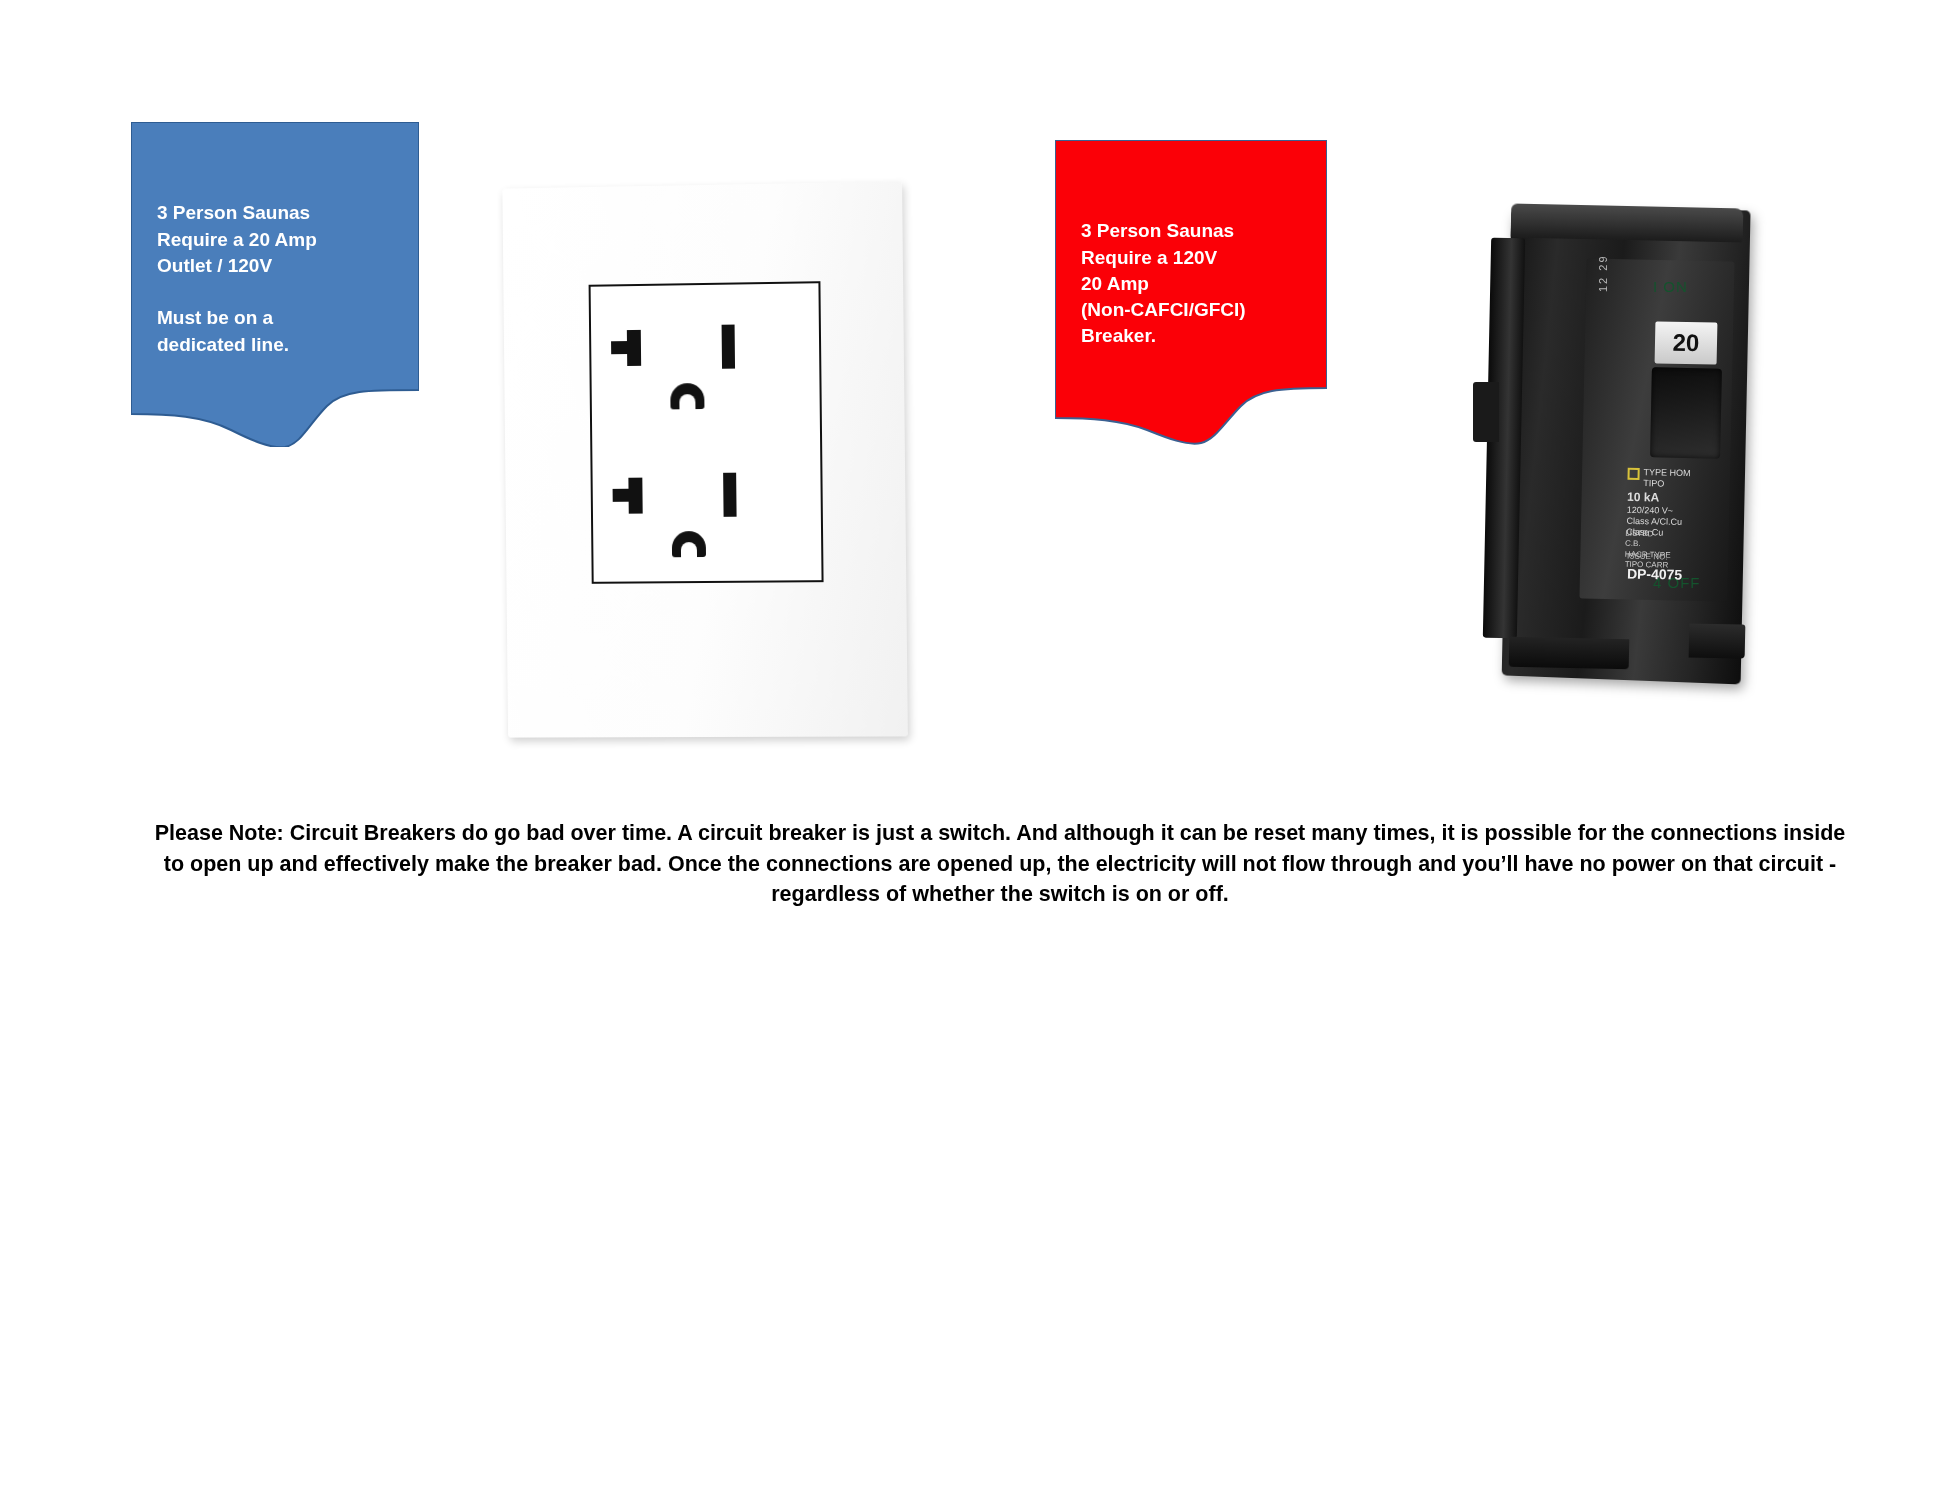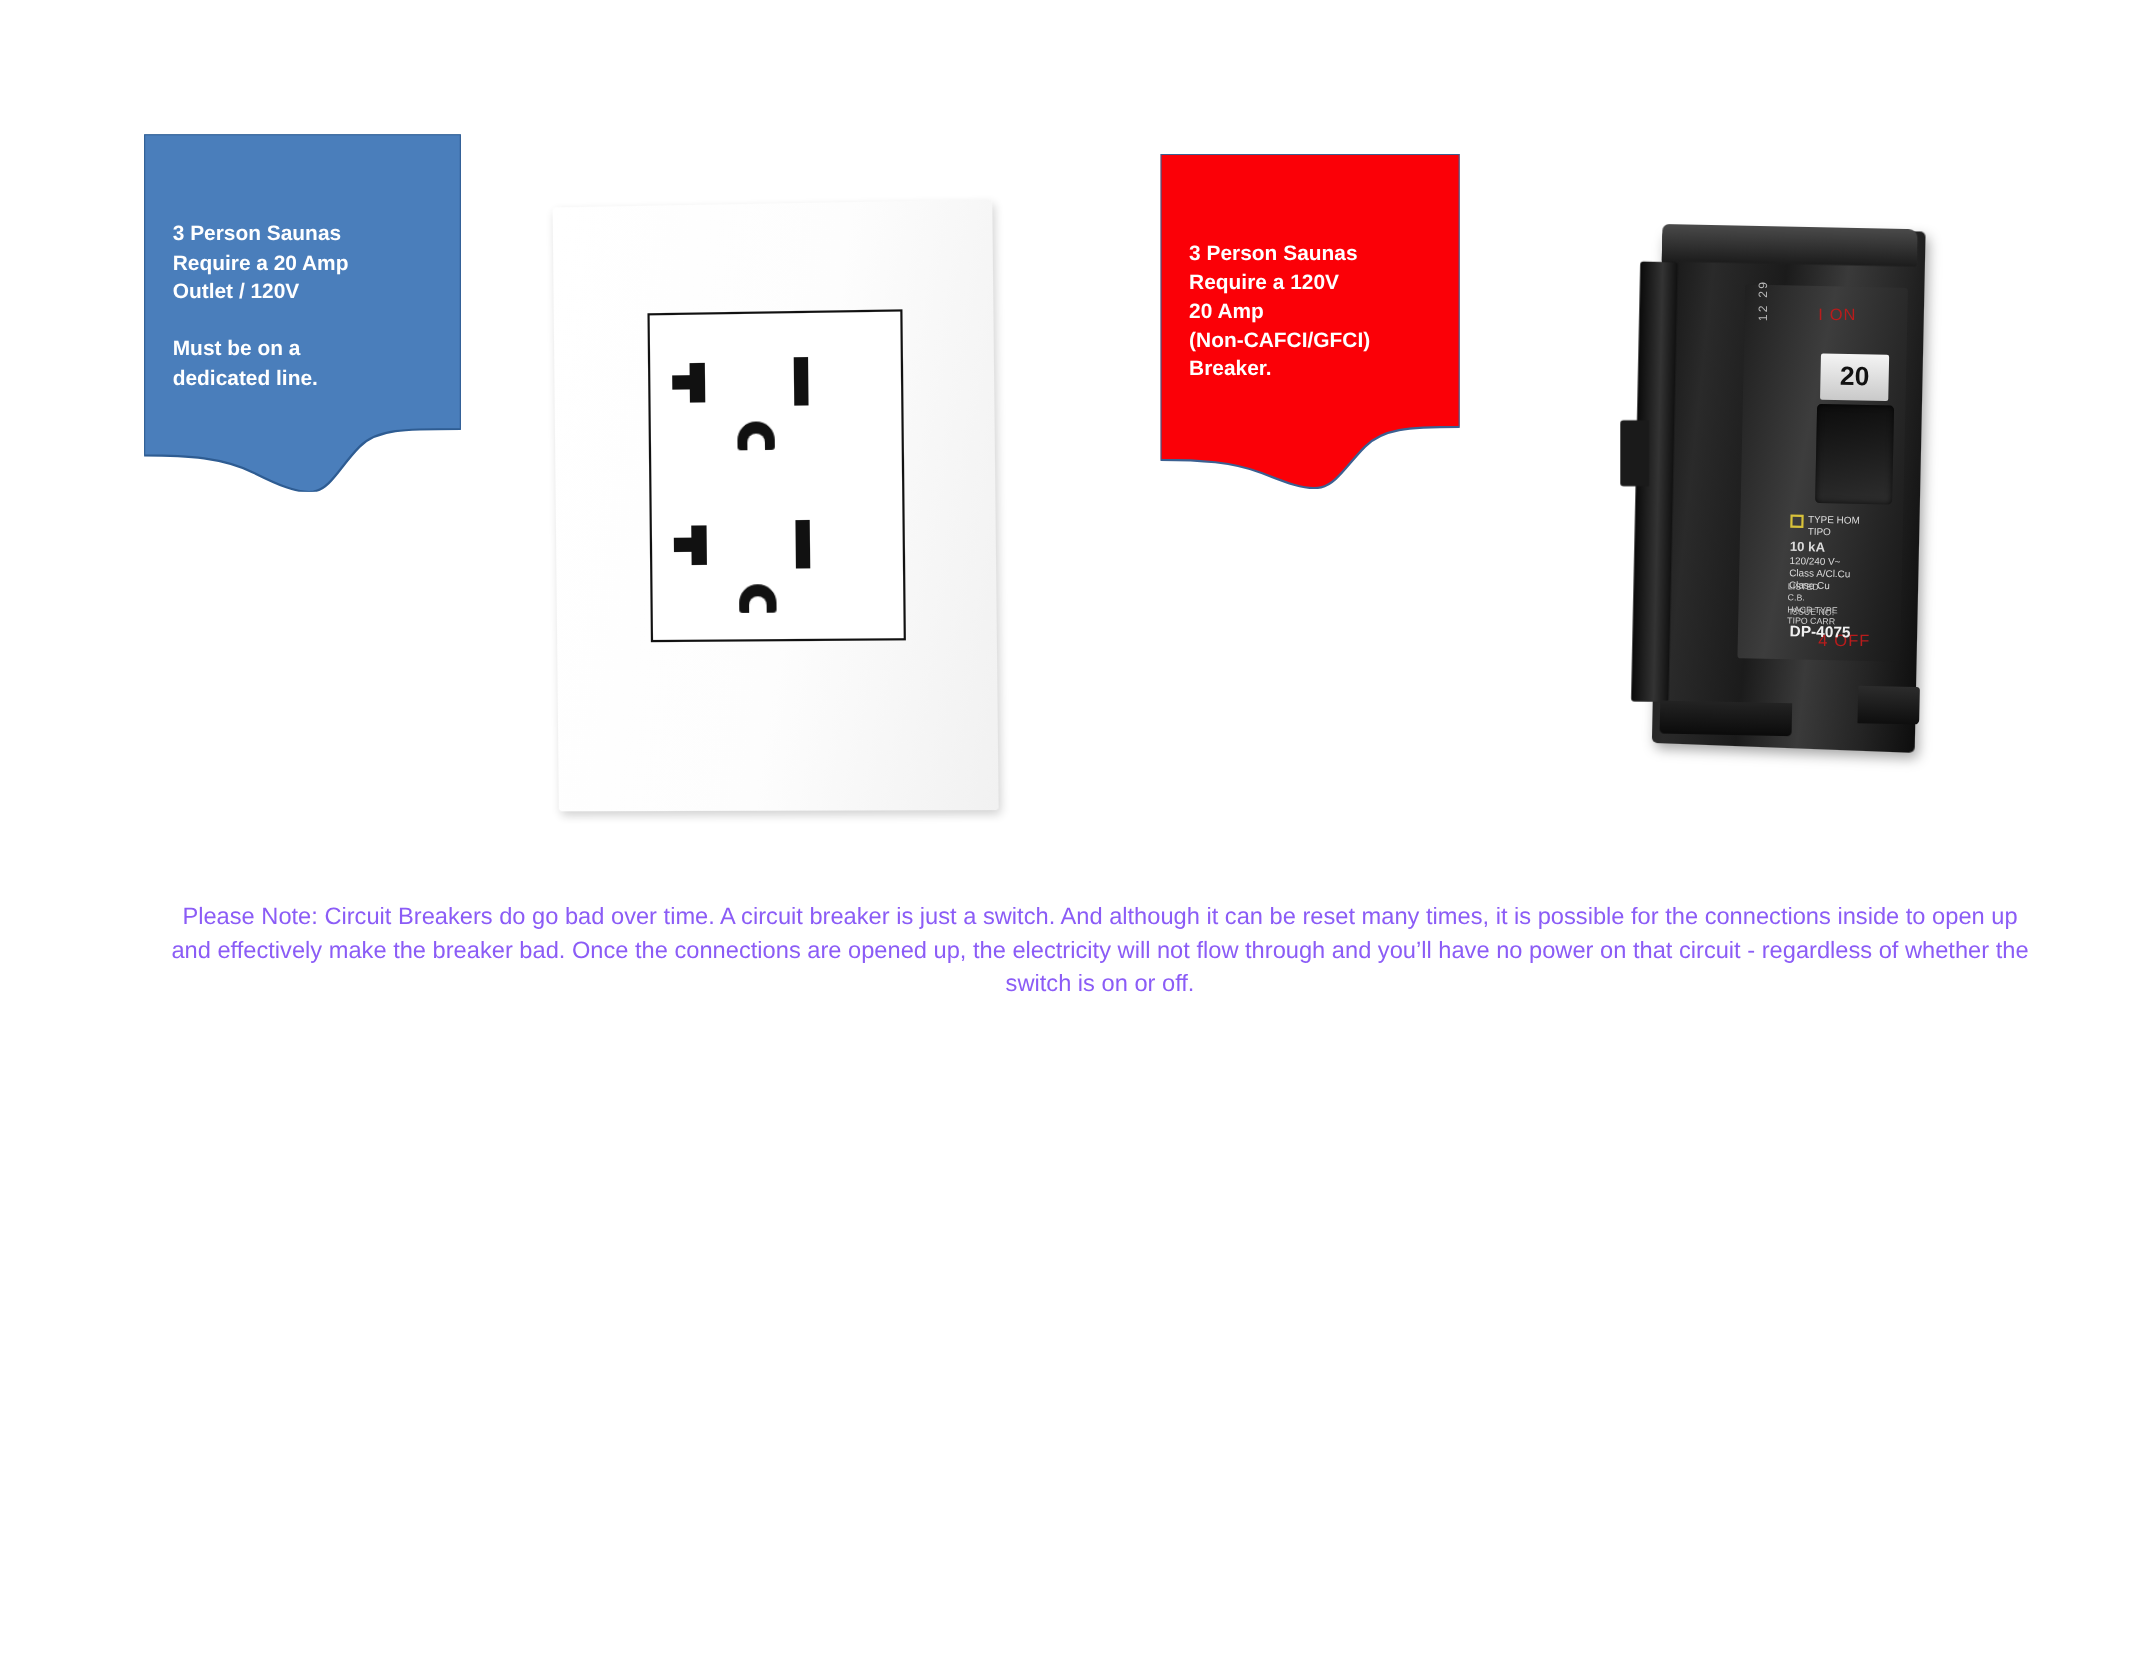--- a/index.html
+++ b/index.html
@@ -189,21 +189,21 @@
     left: 128px;
     top: 60px;
     width: 148px;
     height: 340px;
     background: linear-gradient(100deg,#202020,#3d3d3d 40%,#181818);
     border-radius: 3px;
     transform: rotate(1.2deg);
   }
   .brk-onoff {
     position: absolute;
-    color: #b91c1c;
+    color: #14532d;
     font-size: 15px;
     letter-spacing: 1px;
     font-family: "Liberation Sans", sans-serif;
   }
   .brk-on { left: 198px; top: 78px; }
   .brk-off { left: 198px; top: 374px; }
   .brk-rating {
     position: absolute;
     left: 200px;
     top: 122px;
@@ -309,22 +309,22 @@
   }
 
   
   #note {
     position: absolute;
     left: 150px;
     top: 818px;
     width: 1700px;
     text-align: center;
     font-size: 21.5px;
-    font-weight: normal;
-    color: #8b5cf6;
+    font-weight: bold;
+    color: #000000;
     line-height: 1.42;
     font-family: "Liberation Sans", sans-serif;
   }
 </style>
 </head>
 <body>
 
 <div class="callout" id="callout-blue">
   <svg class="shape" viewBox="0 0 288 325" preserveAspectRatio="none">
     <path d="M0,0 L288,0 L288,268 C236,268 212,268 196,284 C178,302 170,322 154,325 C140,327 120,318 100,308 C72,294 40,292 0,292 Z" fill="#4a7ebb" stroke="#2e5c92" stroke-width="2"></path>

